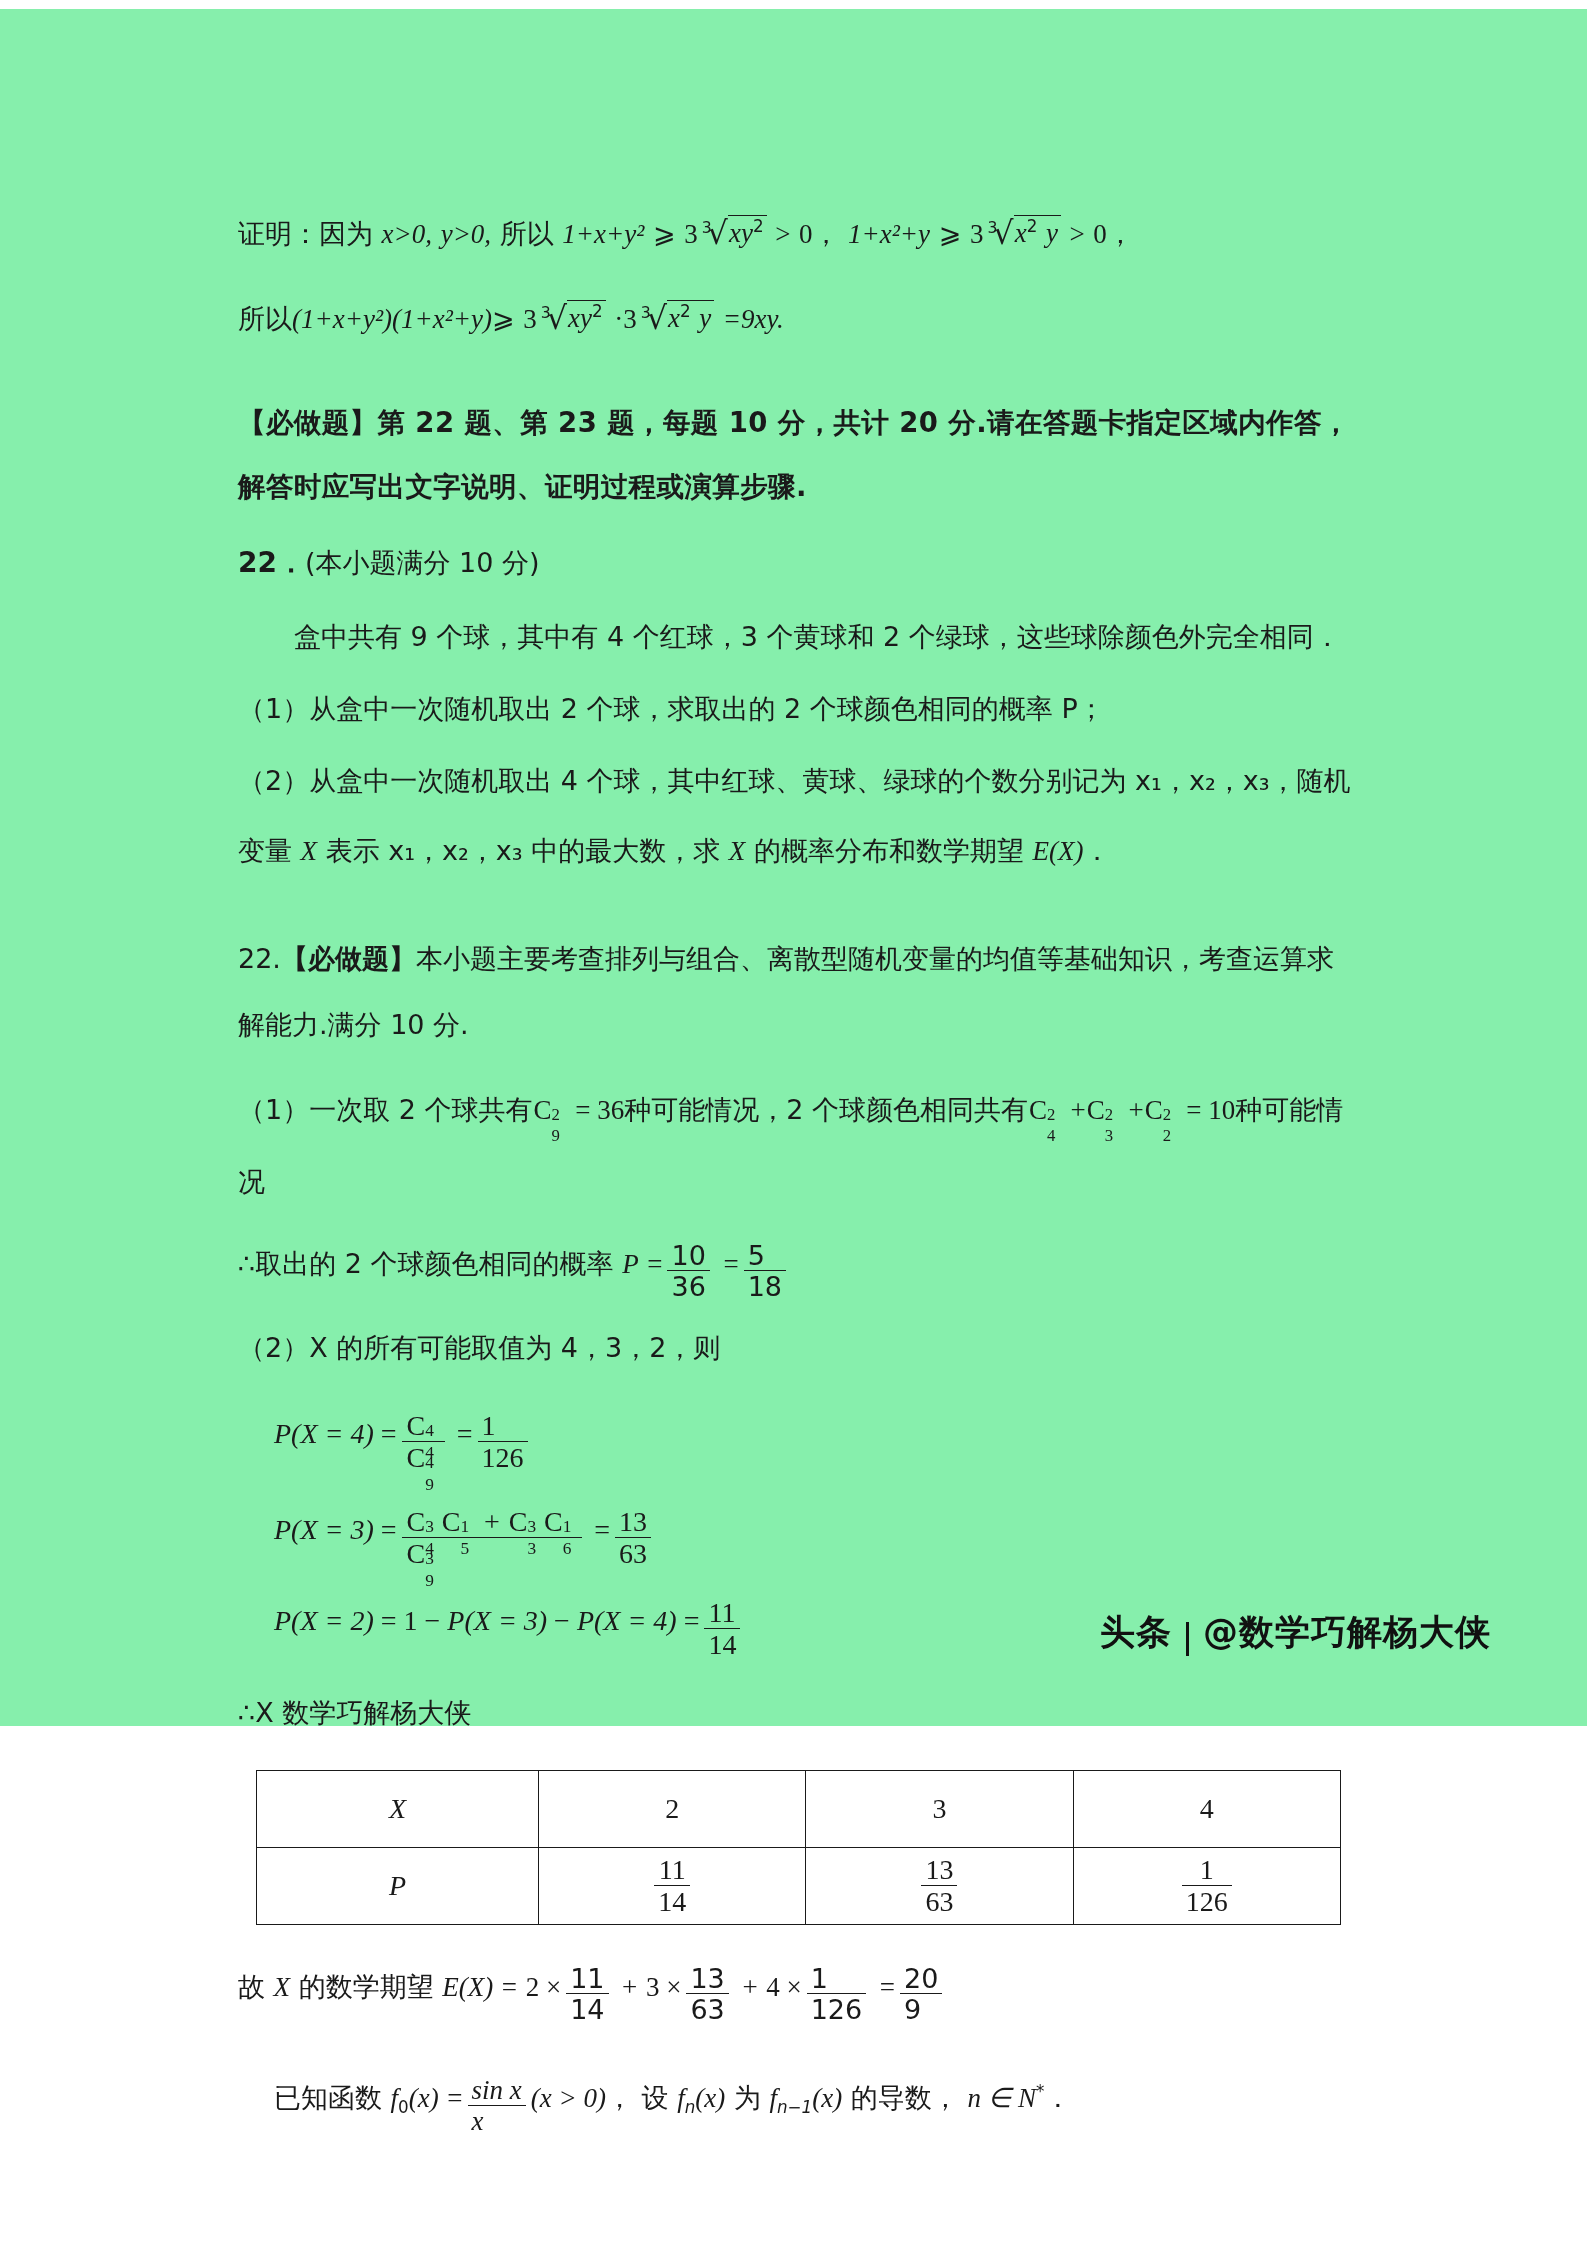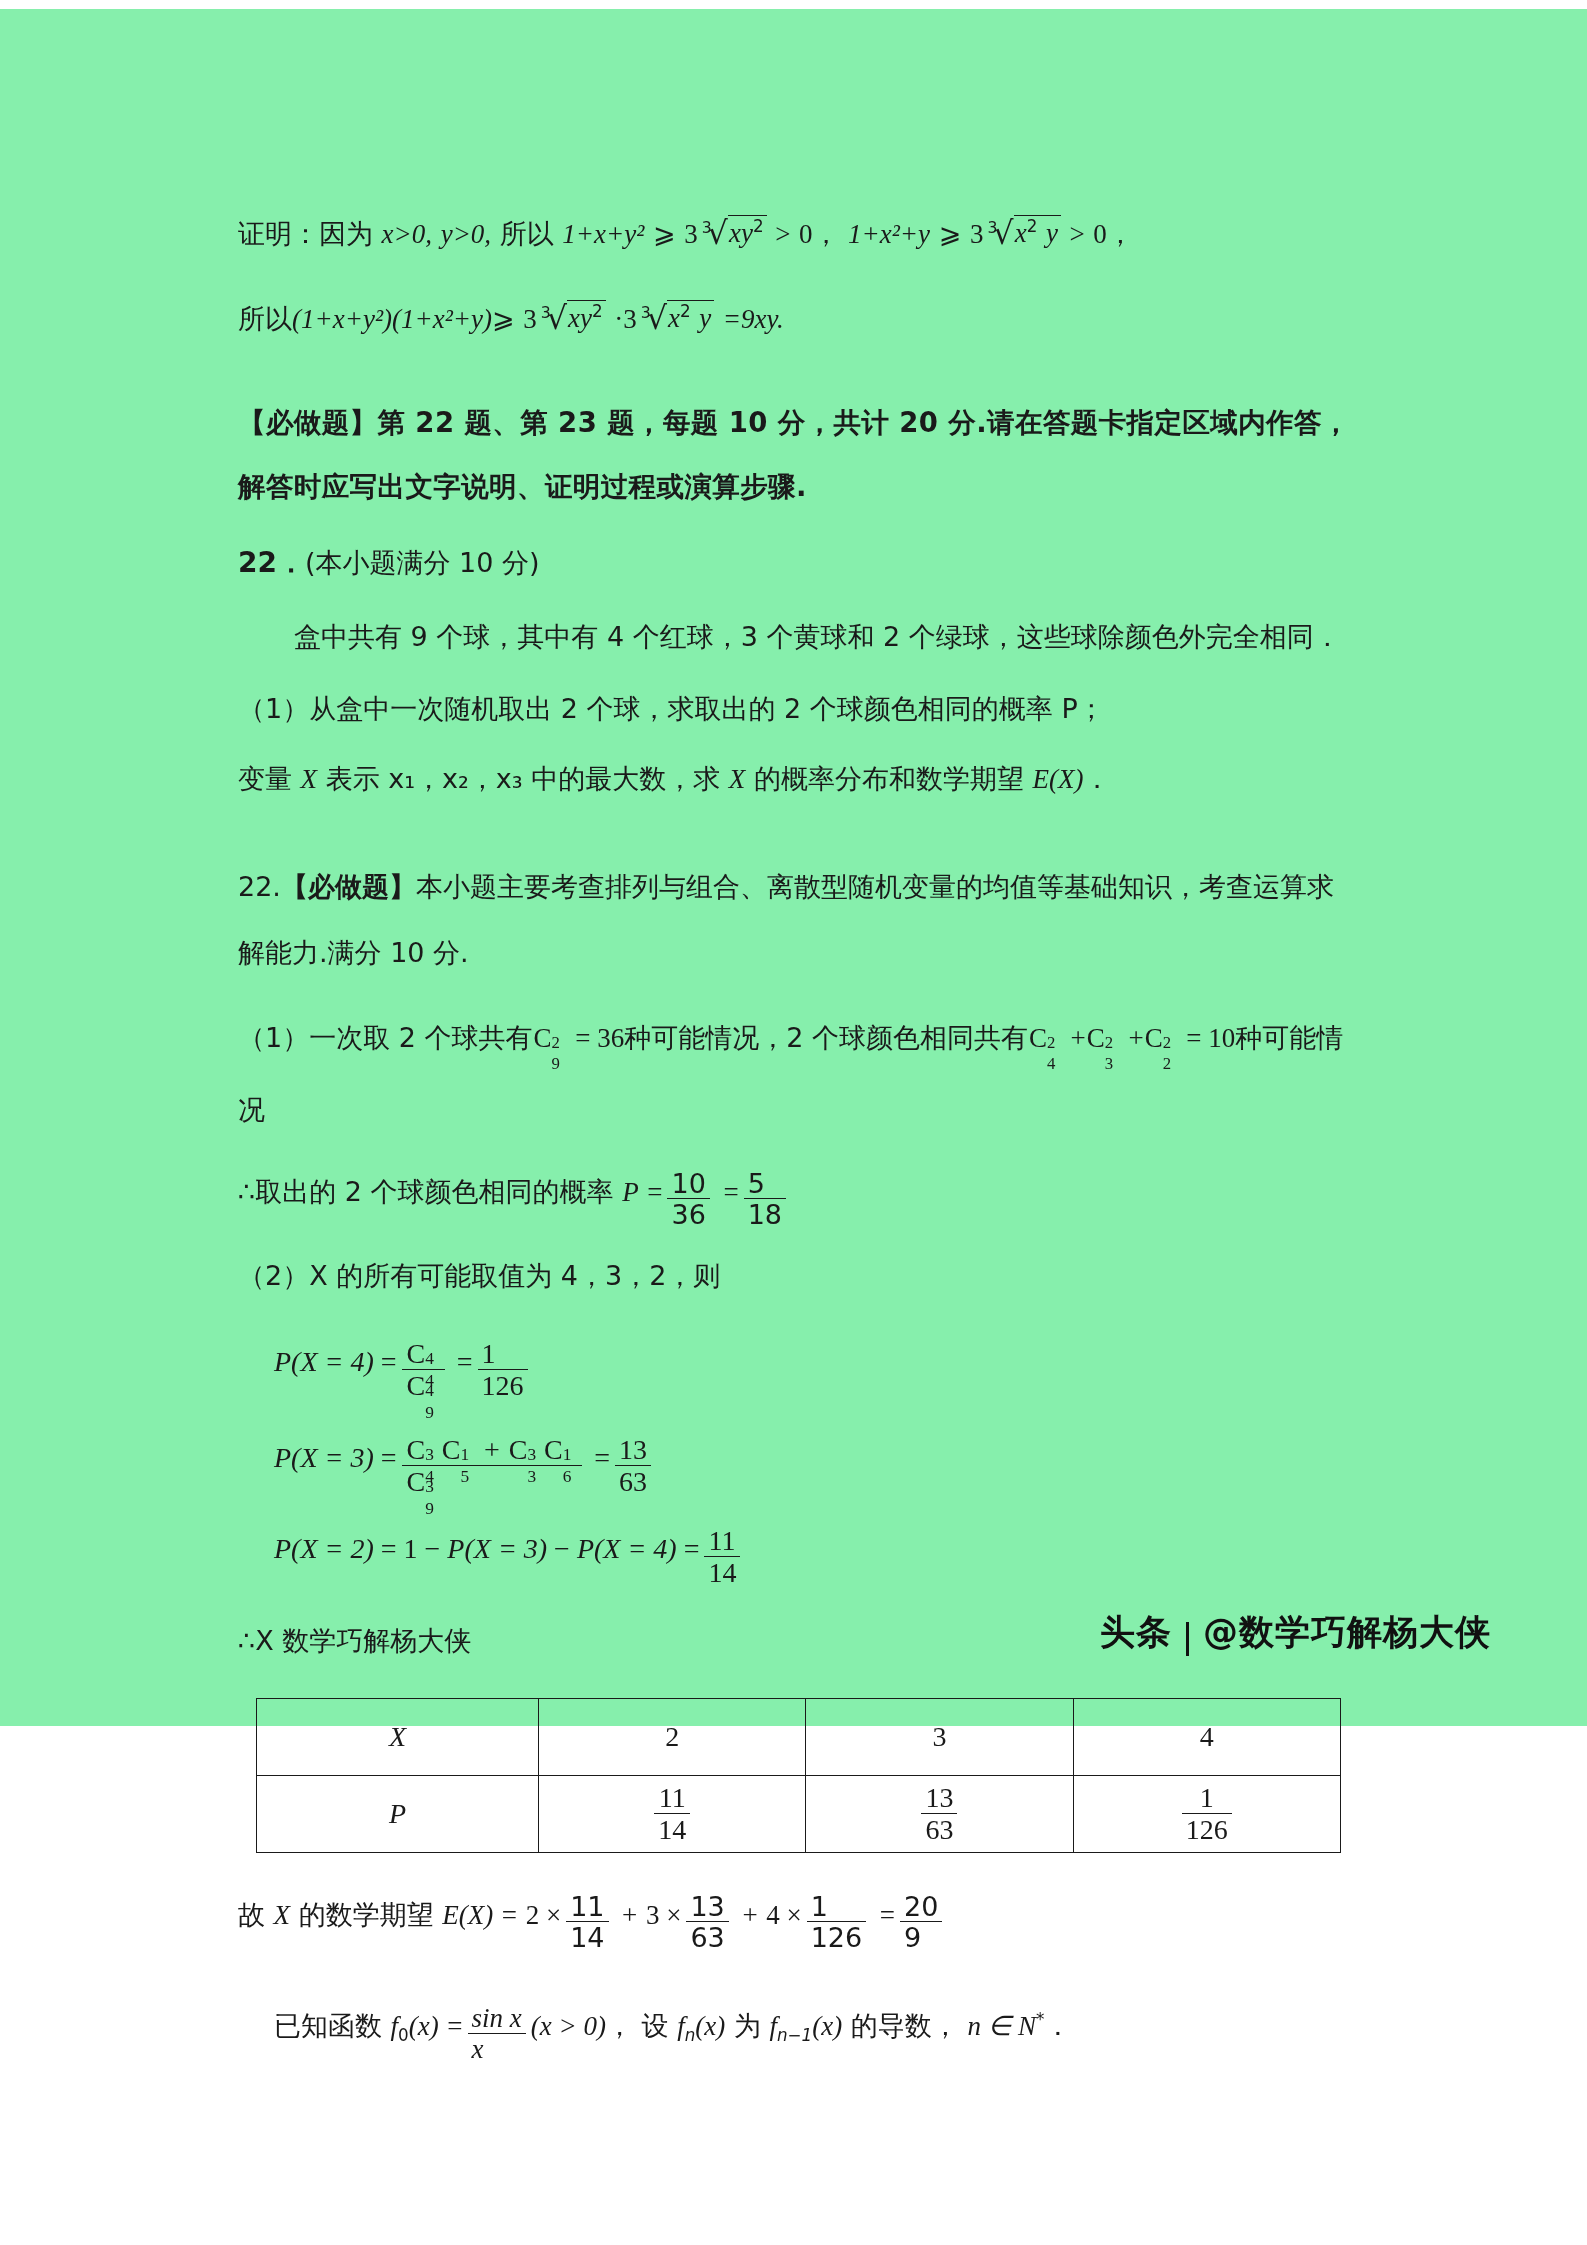--- a/index.html
+++ b/index.html
@@ -224,20 +224,21 @@
     <div class="notice cjk">【必做题】第 22 题、第 23 题，每题 10 分，共计 20 分.请在答题卡指定区域内作答，解答时应写出文字说明、证明过程或演算步骤.</div>
 
     <div class="para cjk" style="margin-top:14px;">
       <span class="qnum">22．</span><span>(本小题满分 10 分)</span>
     </div>
 
     <div class="para cjk indent2" style="margin-top:12px;">盒中共有 9 个球，其中有 4 个红球，3 个黄球和 2 个绿球，这些球除颜色外完全相同．</div>
 
     <div class="para cjk" style="margin-top:10px;">（1）从盒中一次随机取出 2 个球，求取出的 2 个球颜色相同的概率 P；</div>
 
+    <div class="para cjk" style="margin-top:10px;">（2）从盒中一次随机取出 4 个球，其中红球、黄球、绿球的个数分别记为 x₁，x₂，x₃，随机</div>
 
     <div class="para cjk" style="line-height:78px;">
       <span>变量</span>
       <span class="mi">X</span>
       <span>表示 x₁，x₂，x₃ 中的最大数，求</span>
       <span class="mi">X</span>
       <span>的概率分布和数学期望</span>
       <span class="mi">E(X)</span><span>．</span>
     </div>
 

